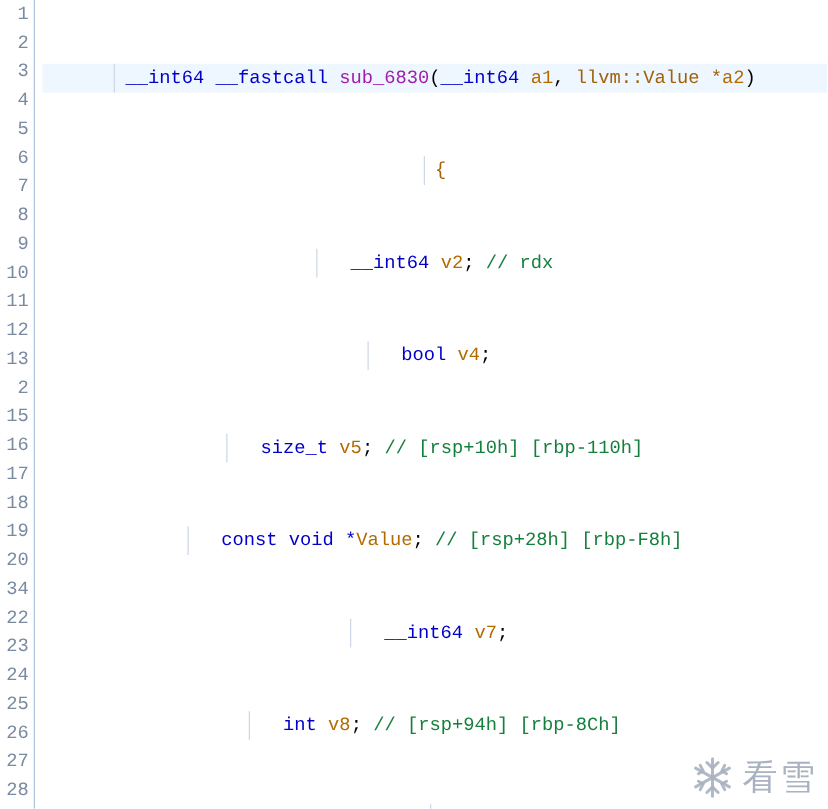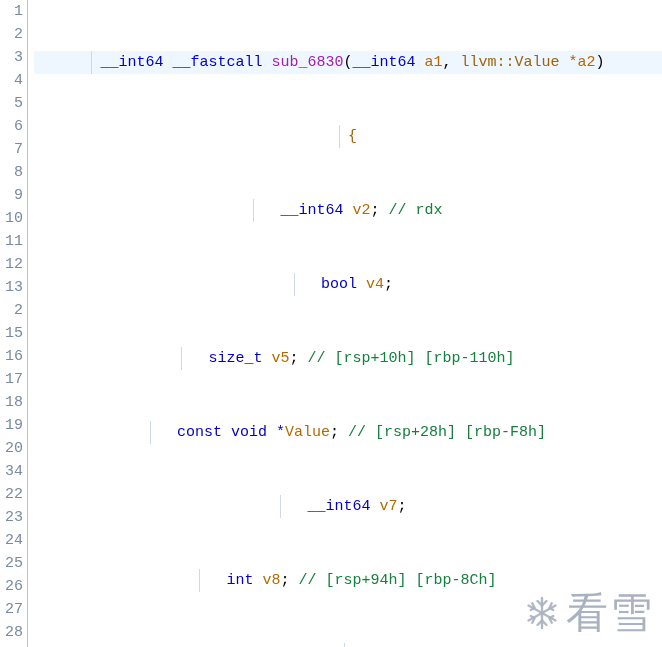--- a/index.html
+++ b/index.html
@@ -66,21 +66,21 @@
   .cursor-line { background: #eef6ff; }
   .watermark {
     position: absolute;
     right: 8px;
     bottom: 6px;
     display: flex;
     align-items: center;
     gap: 6px;
     color: rgba(160,170,185,0.9);
     font-family: Liberation Sans, sans-serif;
-    font-size: 42px;
+    font-size: 28px;
     pointer-events: none;
   }
   .watermark span.txt {
     font-weight: 400;
     letter-spacing: 2px;
   }
   .watermark svg { opacity: 0.9; }
 </style>
 </head>
 <body>

